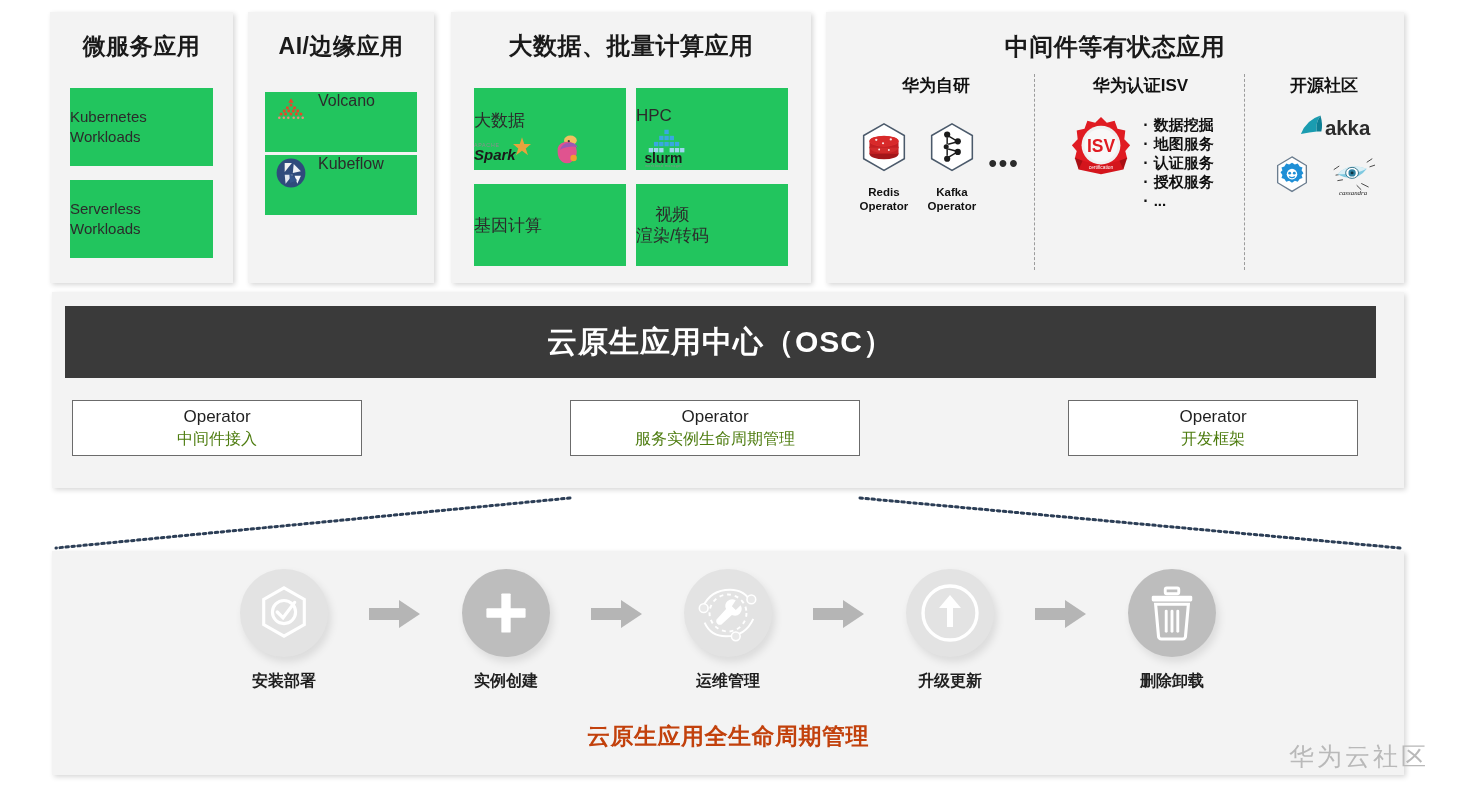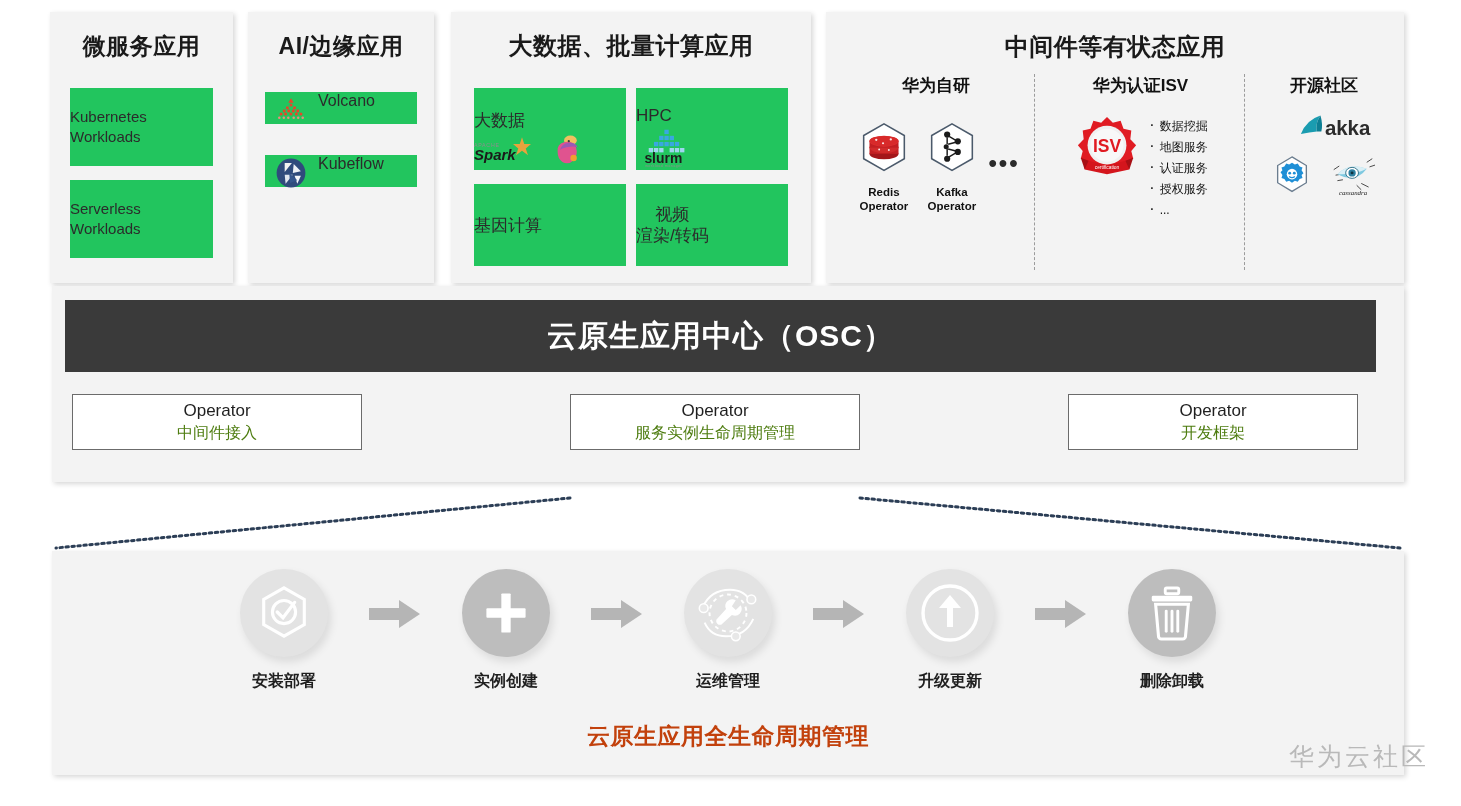--- a/index.html
+++ b/index.html
@@ -46,21 +46,21 @@
   
   .micro-tile {
     position:absolute; left:20px; width:143px; height:78px;
     font-size:15px; line-height:20px; flex-direction:column;
   }
   #micro-t0 { top:76px; }
   #micro-t1 { top:168px; }
 
   
   .ai-tile {
-    position:absolute; left:17px; width:152px; height:32px;
+    position:absolute; left:17px; width:152px; height:60px;
     justify-content:flex-start; padding-left:8px; gap:9px;
     font-size:16px;
   }
   #ai-t0 { top:80px; }
   #ai-t1 { top:143px; }
   #ai-t2 { top:206px; }
   .ai-tile .ai-label { font-size:16px; color:#2b2b2b; }
   .ai-ico { width:36px; height:36px; flex:0 0 36px; display:block; }
 
   
@@ -82,29 +82,29 @@
   #mw-d0 { left:208px; }
   #mw-d1 { left:418px; }
   .mw-sub { text-align:center; font-size:17px; font-weight:bold; color:#111; }
 
   .op-row { display:flex; align-items:flex-start; justify-content:center; gap:5px; margin-top:24px; }
   .op-item { width:63px; text-align:center; }
   .op-name { font-size:11.5px; font-weight:bold; line-height:14px; color:#111; white-space:pre-line;}
   .ellipsis-dots { font-size:24px; font-weight:bold; color:#2b2b2b; letter-spacing:2px; padding-top:28px; }
 
   .isv-wrap { display:flex; align-items:flex-start; justify-content:center; gap:8px; margin-top:18px; }
-  .isv-list { font-size:12px; font-weight:normal; line-height:19px; color:#111; }
+  .isv-list { font-size:15px; font-weight:bold; line-height:19px; color:#111; }
   .isv-list li { list-style:none; white-space:nowrap; }
   .isv-list li::before { content:"\00b7"; margin-right:5px; font-size:16px; }
 
   .oss-wrap { margin-top:14px; text-align:right; }
   .oss-row2 { display:flex; align-items:center; justify-content:center; gap:18px; margin-top:8px; }
 
   
-  #p-osc { left:52px; top:286px; width:1352px; height:196px; }
+  #p-osc { left:52px; top:292px; width:1352px; height:196px; }
   #osc-banner {
     position:absolute; left:13px; top:14px; width:1311px; height:72px;
     background:#3a3a3a; display:flex; align-items:center; justify-content:center;
   }
   #osc-banner .t {
     color:#fff; font-size:30px; font-weight:bold; letter-spacing:1px;
   }
   .op-box {
     position:absolute; top:108px; height:56px;
     background:#ffffff; border:1.5px solid #6b6b6b;

